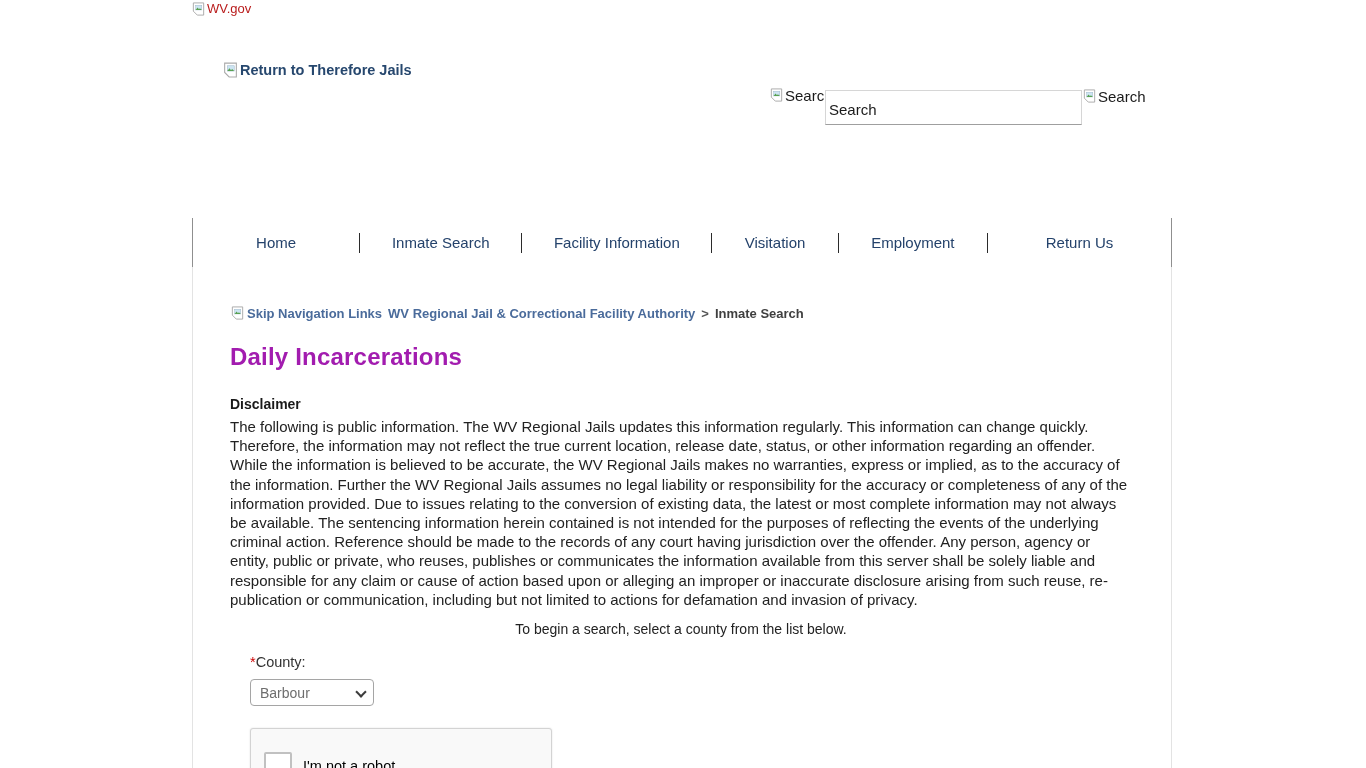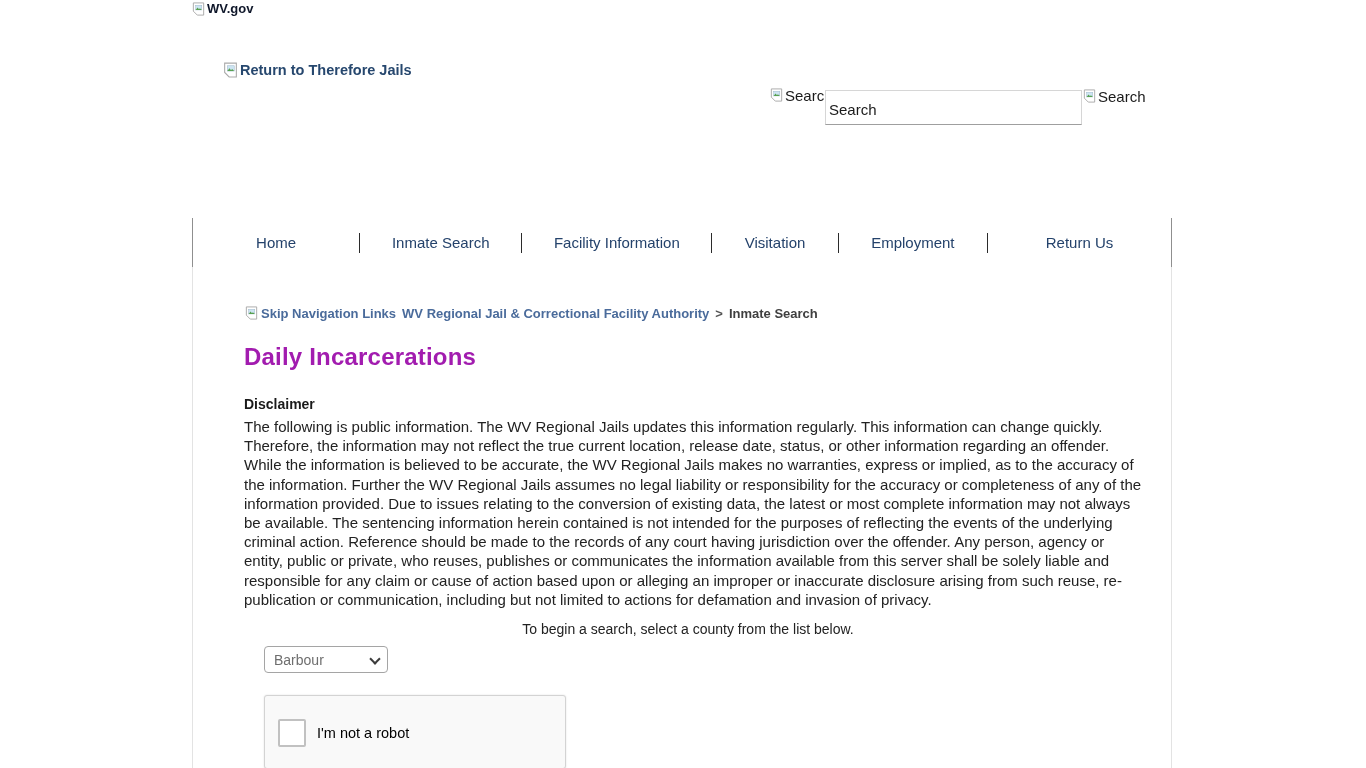--- a/index.html
+++ b/index.html
@@ -3,21 +3,21 @@
 <meta charset="utf-8">
 <style>
   * { margin:0; padding:0; box-sizing:border-box; }
   html,body { width:1366px; height:768px; background:#ffffff; overflow:hidden;
               font-family:"Liberation Sans", sans-serif; }
   body { position:relative; }
 
   
   .broken { display:inline-flex; align-items:flex-start; gap:1px; text-decoration:none; }
   .broken svg { flex:0 0 auto; margin-top:0; }
-  .alt-navy  { color:#0f172a; font-weight:bold; font-size:13px; line-height:16px; }
+  .alt-navy  { color:#b91c1c; font-weight:normal; font-size:13px; line-height:16px; }
   .alt-navy-lg { color:#26476e; font-weight:bold; font-size:14.5px; line-height:18px; }
   .alt-black { color:#1a1a1a; font-weight:normal; font-size:15px; line-height:17px; }
 
   .wv-logo        { position:absolute; left:191px; top:1px; }
   .return-link    { position:absolute; left:222px; top:61px; cursor:pointer; }
 
   .search-icon-left  { position:absolute; left:769px; top:87px; cursor:pointer; }
   .search-icon-right { position:absolute; left:1082px; top:88px; cursor:pointer; }
   .search-input { position:absolute; left:825px; top:90px; width:257px; height:35px;
                   border:1px solid #d6d6d6; border-bottom:1px solid #9f9f9f;
@@ -33,21 +33,21 @@
   .nav-item:nth-child(1){ flex:167; }
   .nav-item:nth-child(3){ flex:162; }
   .nav-item:nth-child(5){ flex:190; }
   .nav-item:nth-child(7){ flex:126; }
   .nav-item:nth-child(9){ flex:149; }
   .nav-item:nth-child(11){ flex:184; }
   .nav-sep { width:1px; height:20px; background:#2b2b2b; }
 
   .content { position:absolute; left:192px; top:267px; width:980px; height:501px;
              border-left:1px solid #e3e3e3; border-right:1px solid #e3e3e3;
-             padding:0 39px 0 51px; }
+             padding:0 39px 0 37px; }
 
   .breadcrumb { margin-top:39px; display:flex; align-items:flex-start; gap:2px;
                 font-size:13px; }
   .breadcrumb .crumb-link { color:#4a6b9b; font-weight:bold; cursor:pointer; }
   .breadcrumb .crumb-sep  { color:#555; font-weight:bold; margin:0 4px; }
   .breadcrumb .crumb-cur  { color:#3f3f3f; font-weight:bold; }
 
   h1.page-title { margin-top:19px; font-size:24px; font-weight:bold; color:#a21caf;
                   letter-spacing:0.2px; }
 
@@ -161,20 +161,23 @@
   </div>
 
   <h1 class="page-title" data-interactable="false">Daily Incarcerations</h1>
 
   <div class="disclaimer-label" data-interactable="false">Disclaimer</div>
   <div class="disclaimer-text" data-interactable="false">The following is public information. The WV Regional Jails updates this information regularly. This information can change quickly. Therefore, the information may not reflect the true current location, release date, status, or other information regarding an offender. While the information is believed to be accurate, the WV Regional Jails makes no warranties, express or implied, as to the accuracy of the information. Further the WV Regional Jails assumes no legal liability or responsibility for the accuracy or completeness of any of the information provided. Due to issues relating to the conversion of existing data, the latest or most complete information may not always be available. The sentencing information herein contained is not intended for the purposes of reflecting the events of the underlying criminal action. Reference should be made to the records of any court having jurisdiction over the offender. Any person, agency or entity, public or private, who reuses, publishes or communicates the information available from this server shall be solely liable and responsible for any claim or cause of action based upon or alleging an improper or inaccurate disclosure arising from such reuse, re-publication or communication, including but not limited to actions for defamation and invasion of privacy.</div>
 
   <div class="instruction" data-interactable="false">To begin a search, select a county from the list below.</div>
 
   <div class="form-area" data-interactable="false">
+    <div class="county-label" data-interactable="false">
+      <span class="req-mark" data-interactable="false">*</span><span data-interactable="false">County:</span>
+    </div>
 
     <div class="select-wrap" data-interactable="false">
       <select class="county-select" data-interactable="true">
         <option data-interactable="true" selected="">Barbour</option>
       </select>
       <span class="select-chevron" data-interactable="false"></span>
     </div>
 
     <div class="recaptcha" data-interactable="false">
       <div class="recaptcha-checkbox" data-interactable="true"></div>

